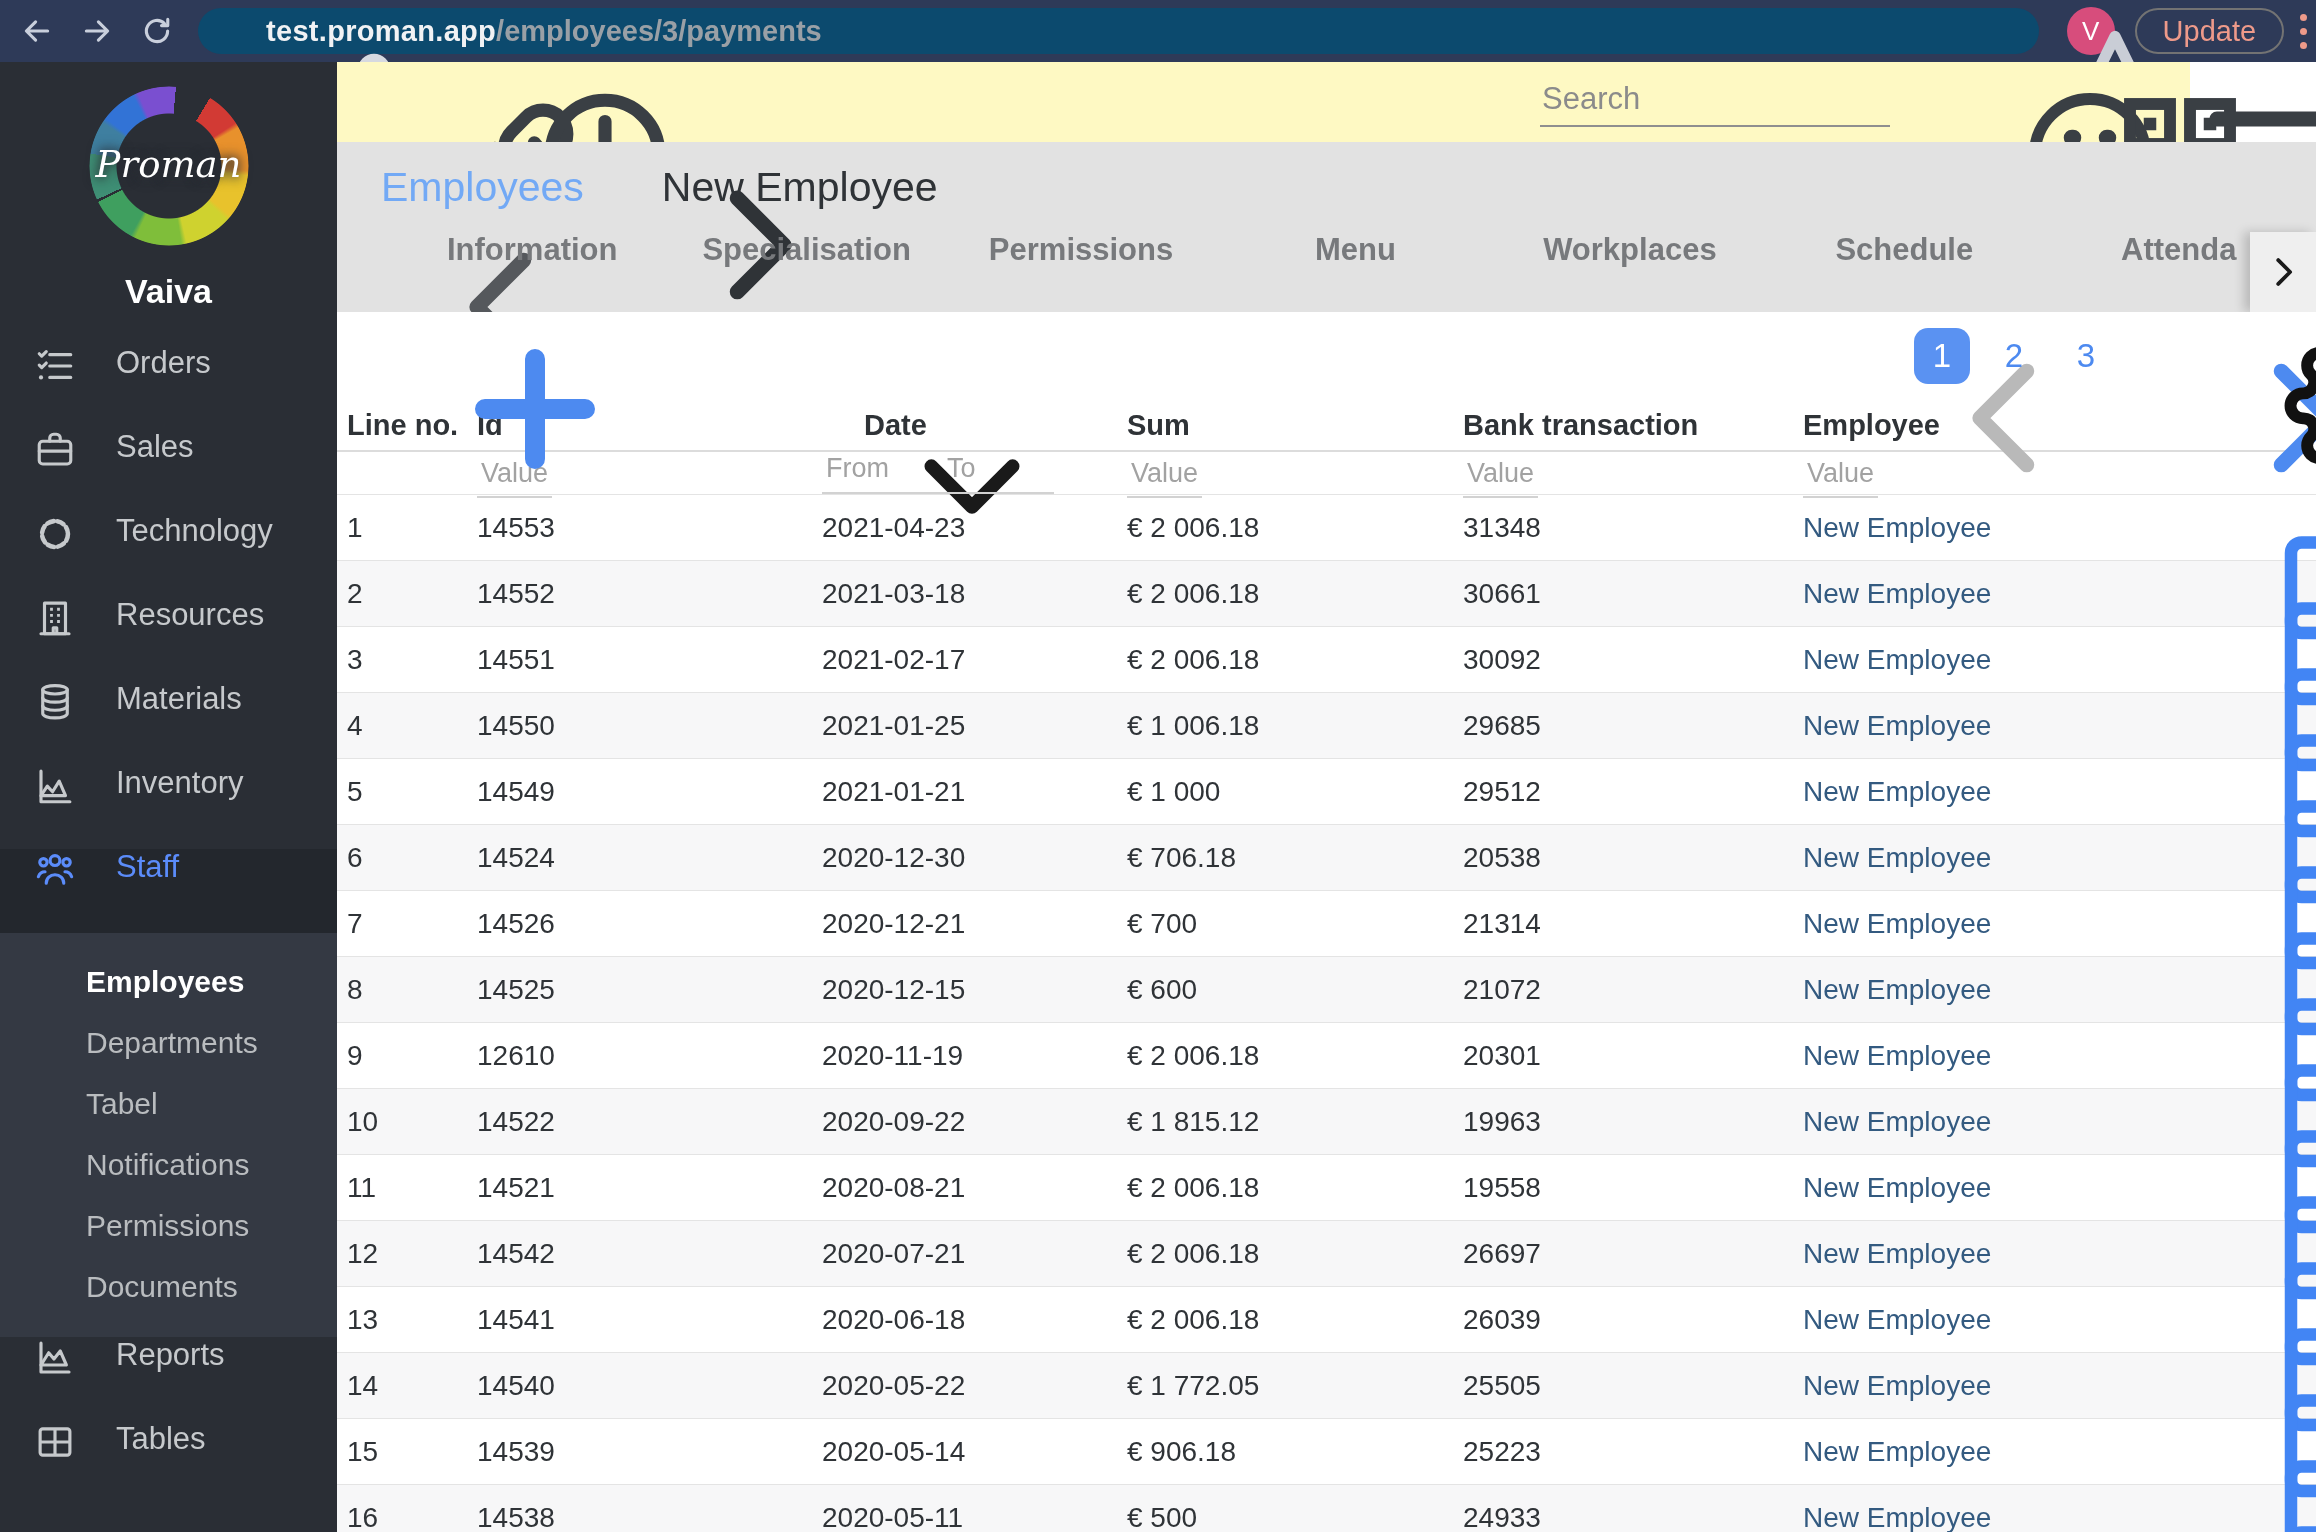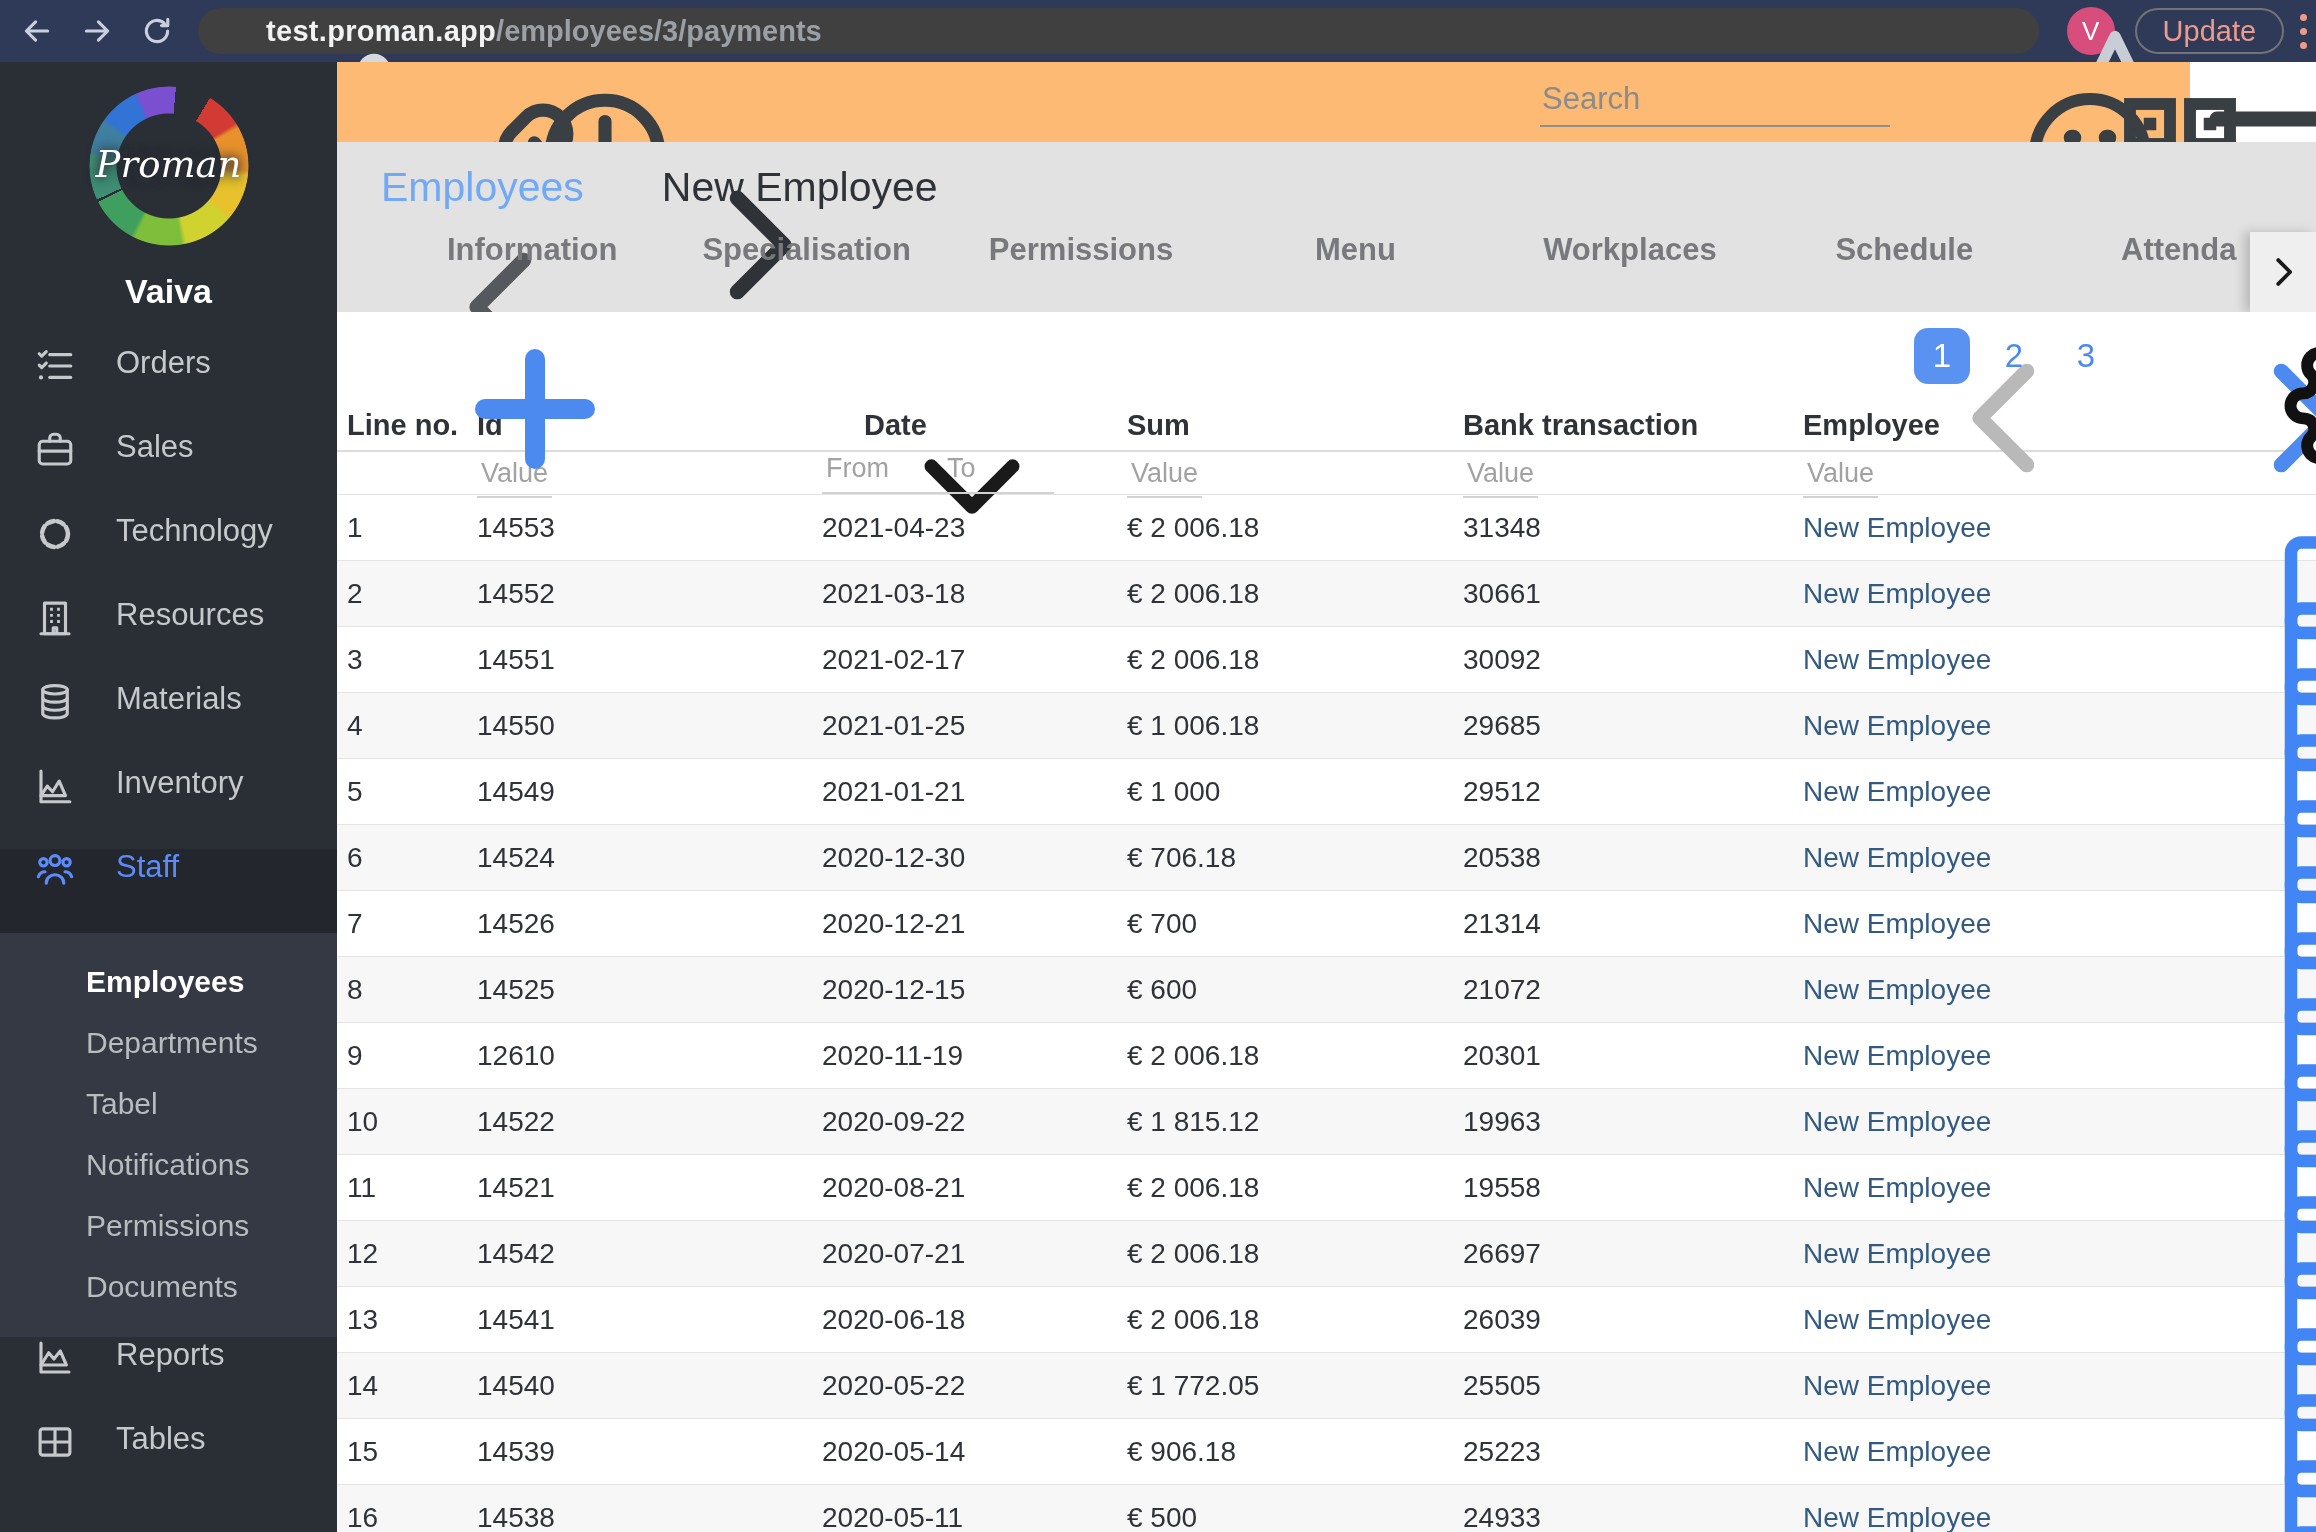--- a/index.html
+++ b/index.html
@@ -5,21 +5,21 @@
   * { margin:0; padding:0; box-sizing:border-box; }
   html,body { background:#888; }
   body { font-family:"Liberation Sans","DejaVu Sans",sans-serif; }
   #screen { position:relative; width:2316px; height:1532px; background:#fff; overflow:hidden; }
 
   
   .chrome { position:absolute; left:0; top:0; width:2316px; height:62px; background:#2e3a58; display:flex; align-items:center; }
   .chrome .navbtns { display:flex; align-items:center; gap:26px; padding:0 24px 0 20px; }
   .chrome .navbtn { width:34px; height:34px; color:#c9cfdc; }
   .chrome .navbtn svg { width:100%; height:100%; }
-  .urlbar { position:relative; height:46px; width:1860px; background:#404040; border-radius:23px; display:flex; align-items:center; padding:0 26px; }
+  .urlbar { position:relative; height:46px; width:1860px; background:#0c4a6e; border-radius:23px; display:flex; align-items:center; padding:0 26px; }
   .urlbar .lock { width:26px; height:26px; color:#d6d9e0; margin-right:16px; flex:none; }
   .urlbar .domain { color:#f1f2f4; font-size:29px; font-weight:bold; letter-spacing:.3px; }
   .urlbar .path { color:#9aa0a6; font-size:29px; font-weight:bold; }
   .urlbar .star { position:absolute; right:40px; width:34px; height:34px; color:#c9cdd6; }
   .avatar { width:48px; height:48px; border-radius:50%; background:#d74d7c; color:#fff; font-size:26px; display:flex; align-items:center; justify-content:center; margin:0 20px 0 28px; flex:none; }
   .updatebtn { height:46px; border:2px solid #737373; color:#ee9a8a; border-radius:23px; background:transparent; font-size:29px; padding:0 26px; display:flex; align-items:center; }
   .chromedots { width:10px; margin:0 8px 0 14px; color:#ee9a8a; display:flex; flex-direction:column; gap:7px; align-items:center; }
   .chromedots i { width:7px; height:7px; background:currentColor; border-radius:50%; }
 
   
@@ -32,21 +32,21 @@
   .logo .word { position:absolute; left:50%; top:50%; transform:translate(-50%,-54%); font-family:"DejaVu Serif","Liberation Serif",serif; font-style:italic; color:#fff; font-size:37px; text-shadow:0 0 10px #2a2e35,0 0 14px #2a2e35; }
   .account { text-align:center; color:#fff; font-size:34px; font-weight:bold; margin:26px 0 34px; }
   .nav-item { display:flex; align-items:flex-start; height:84px; padding-left:34px; font-size:31px; cursor:pointer; }
   .nav-item svg { width:42px; height:42px; flex:none; margin-right:40px; }
   .nav-item.active { color:#5b8cfa; background:#23272d; }
   .submenu { background:#343943; padding:18px 0 20px; }
   .submenu .sub-item { display:flex; align-items:center; height:61px; padding-left:86px; font-size:30px; color:#b9bcbf; cursor:pointer; }
   .submenu .sub-item.active { color:#ffffff; font-weight:bold; }
 
   
-  .toolbar { position:absolute; left:337px; top:62px; width:1853px; height:80px; background:#fdba74; display:flex; align-items:center; }
+  .toolbar { position:absolute; left:337px; top:62px; width:1853px; height:80px; background:#fef9c3; display:flex; align-items:center; }
   .toolbar .tool { width:46px; height:46px; color:#3a3f44; margin-left:36px; }
   .toolbar .spacer { flex:1; }
   .searchwrap { width:350px; margin-right:50px; border-bottom:2px solid #8f8f8f; }
   .searchwrap input { width:100%; background:transparent; border:none; outline:none; font-size:31px; color:#444; padding:4px 2px 8px; font-family:inherit; }
   .searchwrap input::placeholder { color:#8b8b8b; }
   .toolbar .right-ic { width:46px; height:46px; color:#3a3f44; margin-right:44px; }
 
   
   .band { position:absolute; left:337px; top:142px; width:1979px; height:170px; background:#e2e2e2; }
   .breadcrumb { position:absolute; left:0; top:0; right:0; height:90px; display:flex; align-items:center; padding-left:44px; }

